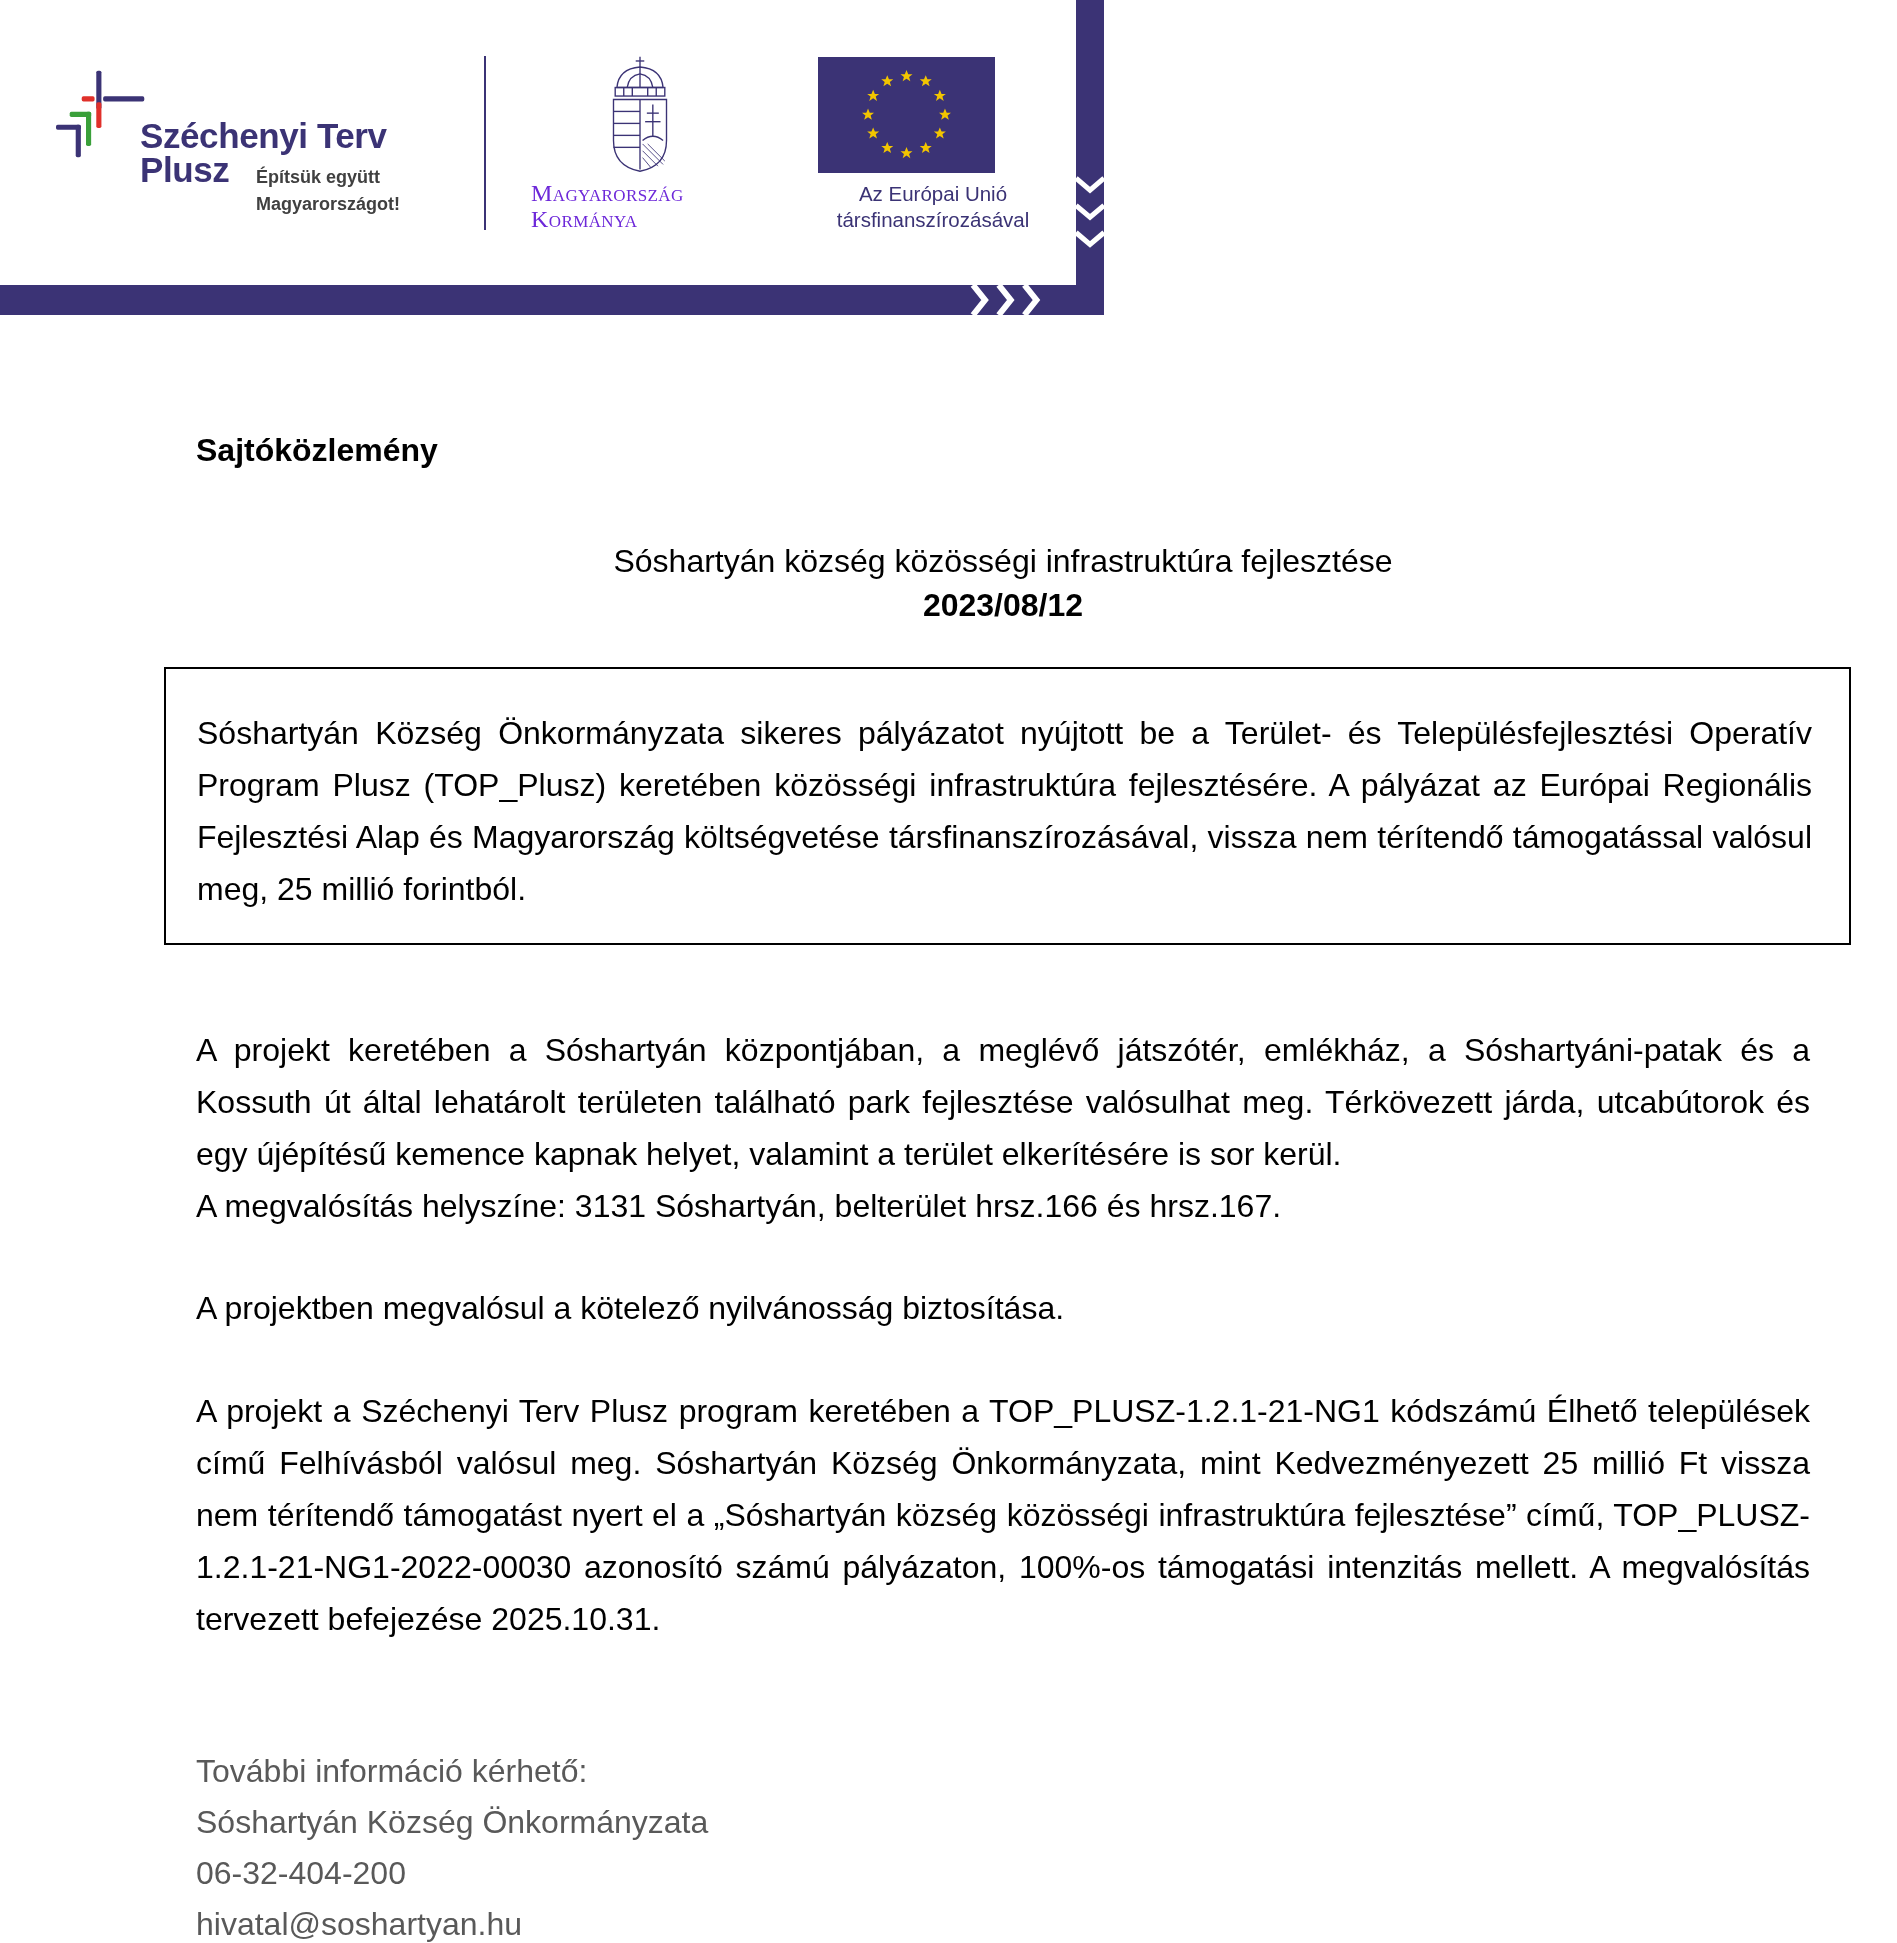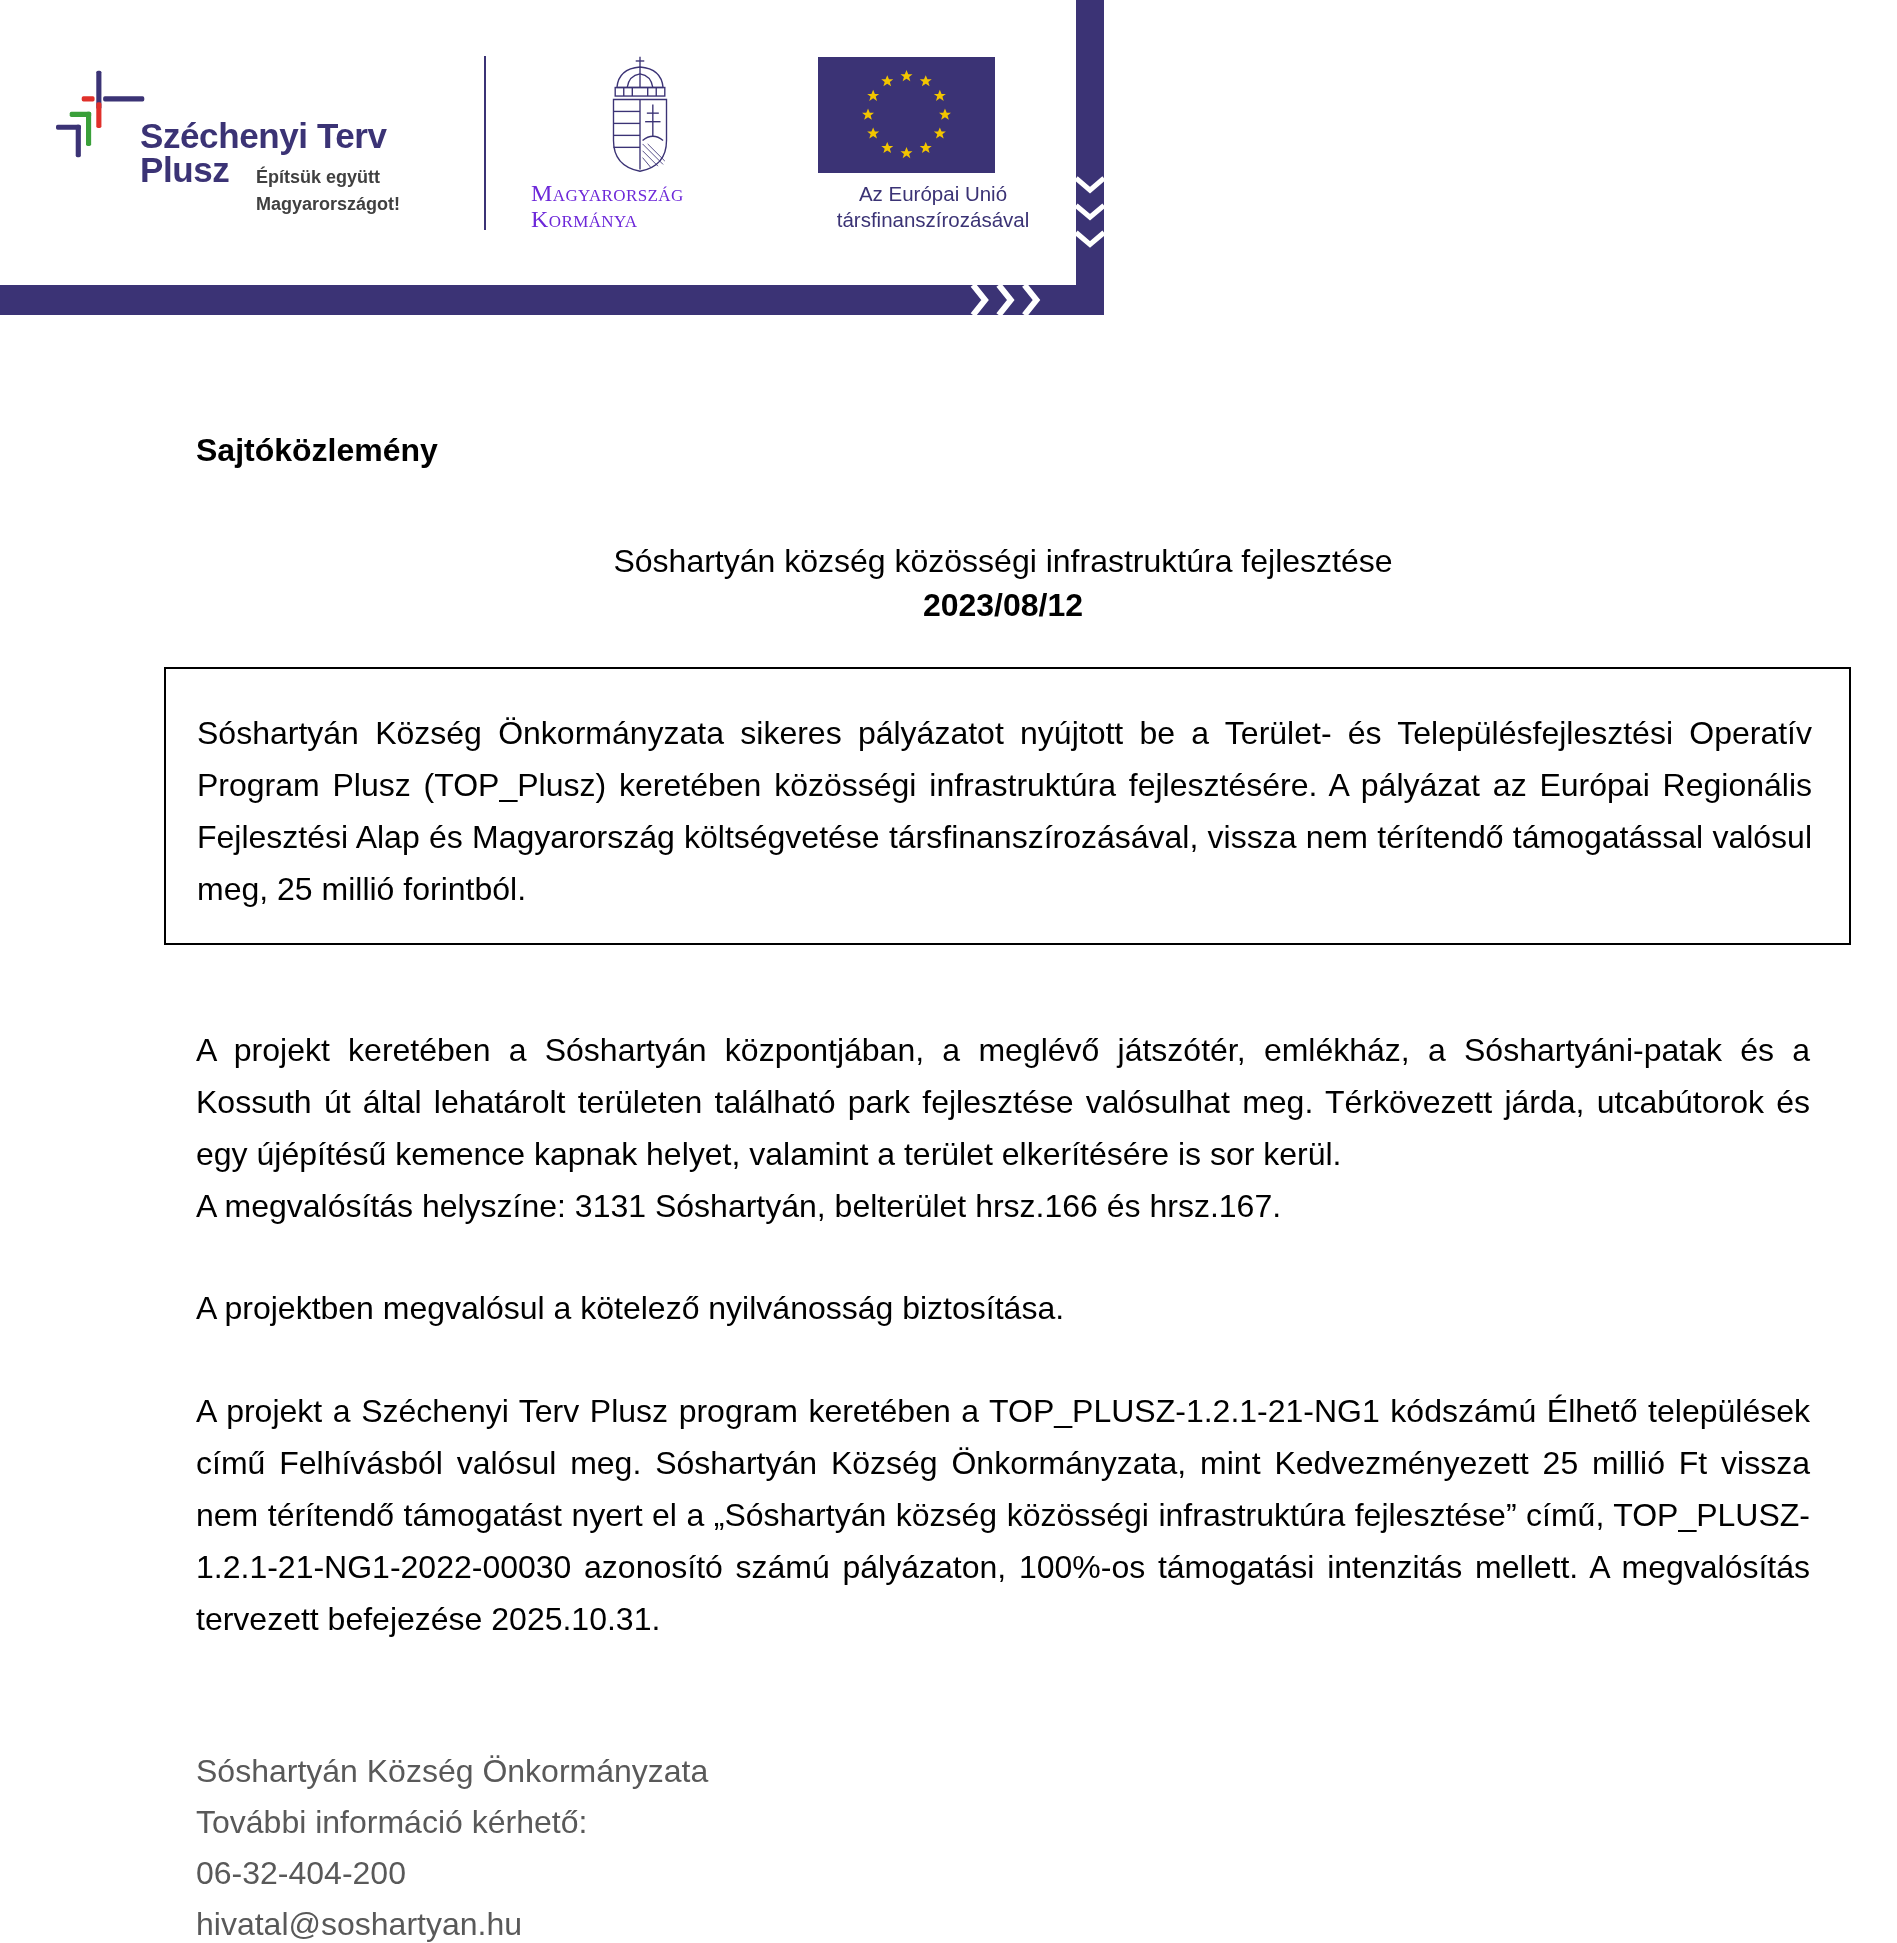--- a/index.html
+++ b/index.html
@@ -165,18 +165,18 @@
 <div class="para p2">
   <span class="ln">A projekt keretében a Sóshartyán központjában, a meglévő játszótér, emlékház, a Sóshartyáni-patak és a Kossuth út által lehatárolt területen található park fejlesztése valósulhat meg. Térkövezett járda, utcabútorok és egy újépítésű kemence kapnak helyet, valamint a terület elkerítésére is sor kerül.</span>
   <span class="ln">A megvalósítás helyszíne: 3131 Sóshartyán, belterület hrsz.166 és hrsz.167.</span>
 </div>
 
 <div class="para p3">A projektben megvalósul a kötelező nyilvánosság biztosítása.</div>
 
 <div class="para p4">A projekt a Széchenyi Terv Plusz program keretében a TOP_PLUSZ-1.2.1-21-NG1 kódszámú Élhető települések című Felhívásból valósul meg. Sóshartyán Község Önkormányzata, mint Kedvezményezett 25 millió Ft vissza nem térítendő támogatást nyert el a „Sóshartyán község közösségi infrastruktúra fejlesztése” című, TOP_PLUSZ-1.2.1-21-NG1-2022-00030 azonosító számú pályázaton, 100%-os támogatási intenzitás mellett. A megvalósítás tervezett befejezése 2025.10.31.</div>
 
 <div class="abs contact">
+  <div>További információ kérhető:</div>
   <div>Sóshartyán Község Önkormányzata</div>
-  <div>További információ kérhető:</div>
   <div>06-32-404-200</div>
   <div>hivatal@soshartyan.hu</div>
 </div>
 
 
 </body></html>

